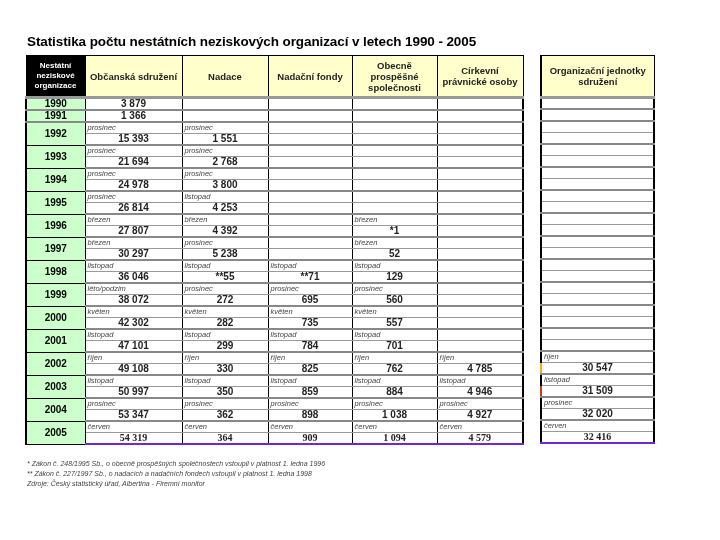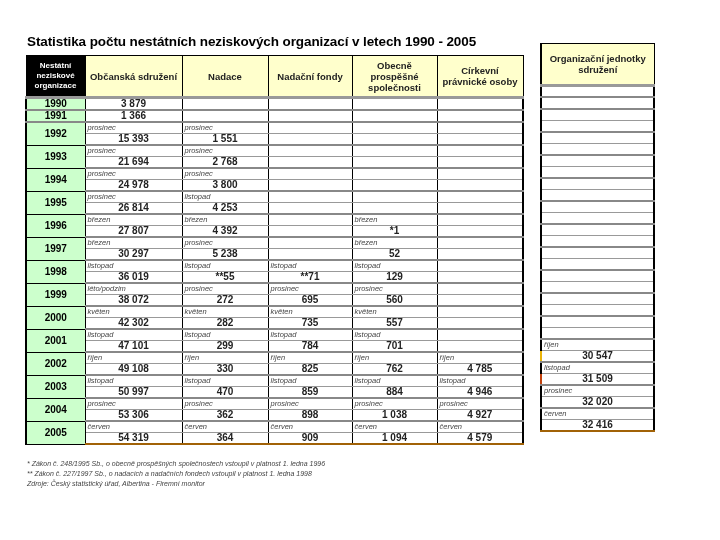--- a/index.html
+++ b/index.html
@@ -4,37 +4,37 @@
 <style>
   * { box-sizing: border-box; margin: 0; padding: 0; }
   html, body { width: 720px; height: 540px; background: #ffffff; overflow: hidden; }
   body { position: relative; font-family: "Liberation Sans", sans-serif; color: #000; }
   .title {
     position: absolute; left: 27px; top: 34px;
     font-size: 13.5px; font-weight: bold; letter-spacing: -0.1px;
   }
   table { border-collapse: collapse; position: absolute; table-layout: fixed; }
   #main { left: 25px; top: 55px; width: 497px; }
-  #side { left: 540px; top: 43px; width: 113px; }
+  #side { left: 540px; top: 55px; width: 113px; }
   th, td { border: 1px solid #000; padding: 0 2px; overflow: hidden; white-space: nowrap; }
   thead th {
     background: #ffffcc; font-weight: bold; font-size: 9.5px; color: #222;
     text-align: center; height: 42px; line-height: 11px; white-space: normal;
     border-bottom: 3px solid #999;
   }
   thead th.corner { background: #000; color: #fff; font-size: 8px; line-height: 10px; }
   td.year {
     background: #ccffcc; font-weight: bold; font-size: 10px; text-align: center;
     border-left: 2px solid #000;
   }
   td.month { font-style: italic; font-size: 7.5px; color: #444; height: 11.5px; line-height: 10px; text-align: left; border-bottom: 1px solid #999; }
   td.val { font-weight: bold; font-size: 10px; text-align: center; height: 11.5px; line-height: 10px; color: #222; }
   tr.single td { height: 11.5px; line-height: 10px; }
   tr.yearend td { border-bottom: 2px solid #888; }
-  tr.last td { border-bottom: 2px solid #a16207; }
+  tr.last td { border-bottom: 2px solid #6d28d9; font-family: Liberation Serif, serif; }
   td.rb { border-right: 2px solid #000; }
   .notes {
     position: absolute; left: 27px; top: 459px;
     font-size: 7px; font-style: italic; color: #444; line-height: 10px;
   }
 </style>
 </head>
 <body>
 
 <div class="title">Statistika počtu nestátních neziskových organizací v letech 1990 - 2005</div>
@@ -167,21 +167,21 @@
       </tr>
       <tr>
         <td class="year" rowspan="2">1998</td>
         <td class="month">listopad</td>
         <td class="month">listopad</td>
         <td class="month">listopad</td>
         <td class="month">listopad</td>
         <td class="month rb"></td>
       </tr>
       <tr class="yearend">
-        <td class="val">36 019</td>
+        <td class="val">36 046</td>
         <td class="val">**55</td>
         <td class="val">**71</td>
         <td class="val">129</td>
         <td class="val rb"></td>
       </tr>
       <tr>
         <td class="year" rowspan="2">1999</td>
         <td class="month">léto/podzim</td>
         <td class="month">prosinec</td>
         <td class="month">prosinec</td>
@@ -243,35 +243,35 @@
       <tr>
         <td class="year" rowspan="2">2003</td>
         <td class="month">listopad</td>
         <td class="month">listopad</td>
         <td class="month">listopad</td>
         <td class="month">listopad</td>
         <td class="month rb">listopad</td>
       </tr>
       <tr class="yearend">
         <td class="val">50 997</td>
-        <td class="val">470</td>
+        <td class="val">350</td>
         <td class="val">859</td>
         <td class="val">884</td>
         <td class="val rb">4 946</td>
       </tr>
       <tr>
         <td class="year" rowspan="2">2004</td>
         <td class="month">prosinec</td>
         <td class="month">prosinec</td>
         <td class="month">prosinec</td>
         <td class="month">prosinec</td>
         <td class="month rb">prosinec</td>
       </tr>
       <tr class="yearend">
-        <td class="val">53 306</td>
+        <td class="val">53 347</td>
         <td class="val">362</td>
         <td class="val">898</td>
         <td class="val">1 038</td>
         <td class="val rb">4 927</td>
       </tr>
       <tr>
         <td class="year" rowspan="2">2005</td>
         <td class="month">červen</td>
         <td class="month">červen</td>
         <td class="month">červen</td>

